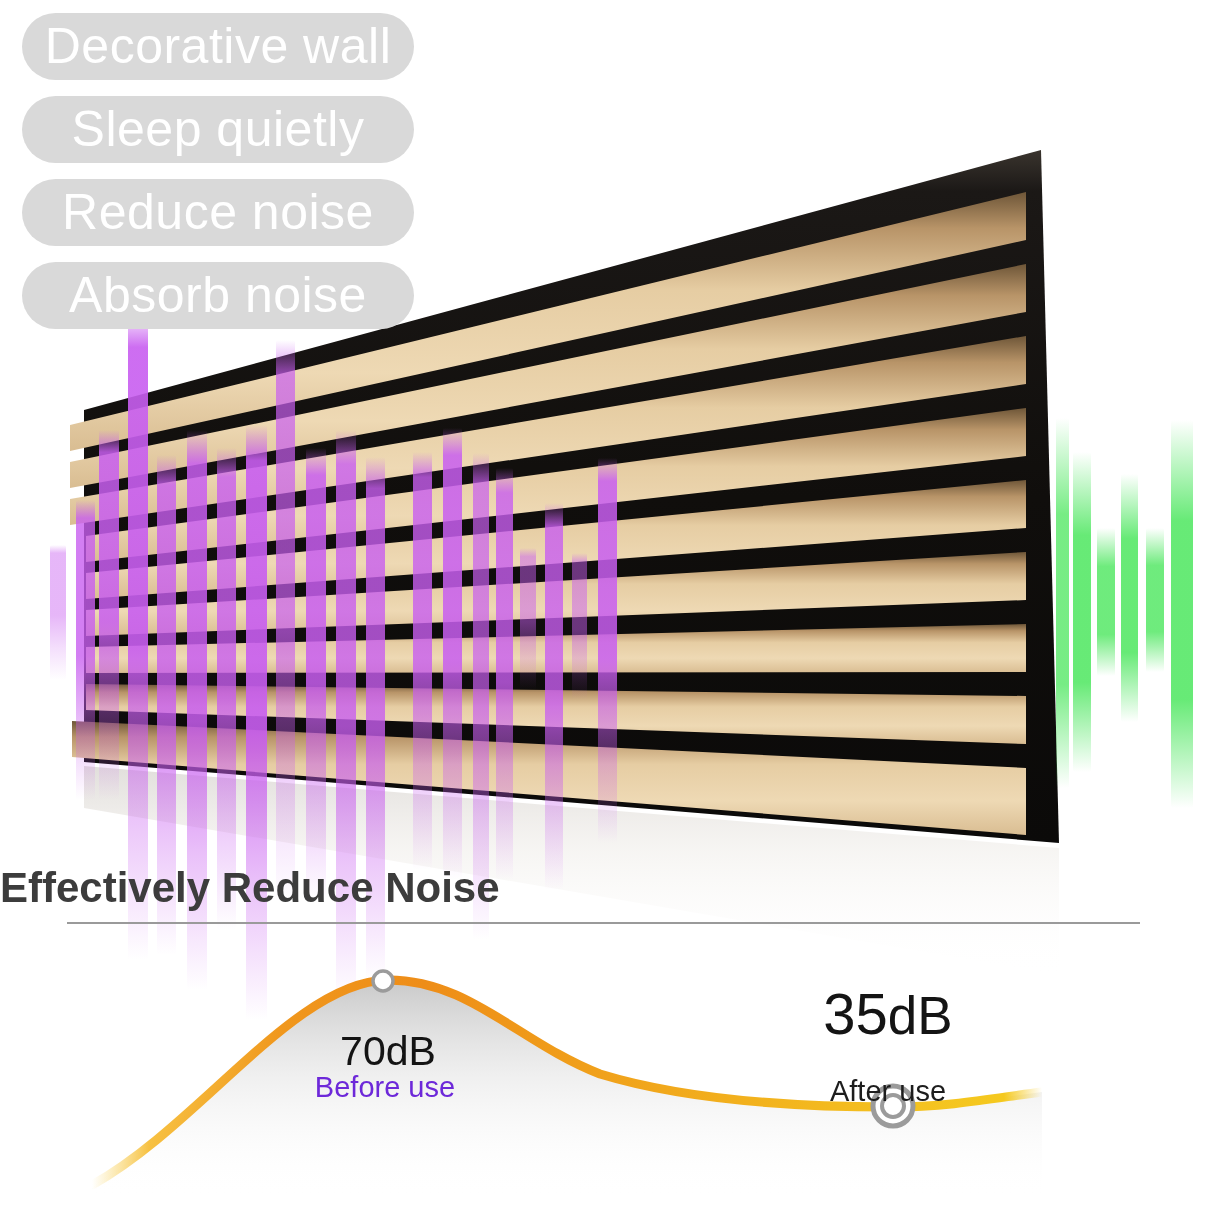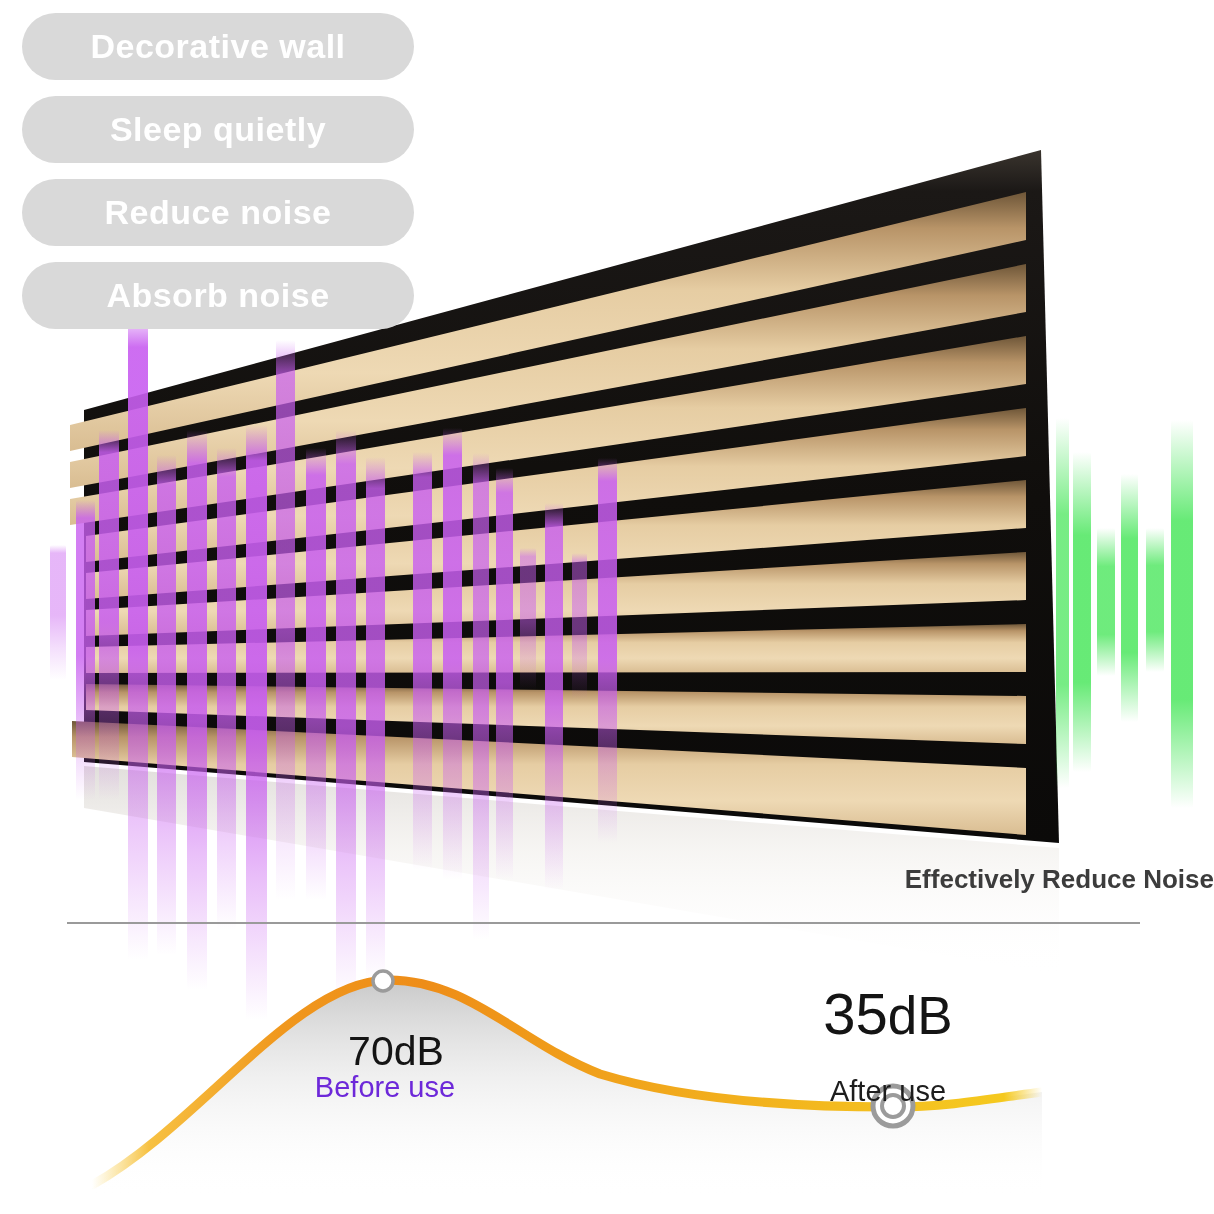--- a/index.html
+++ b/index.html
@@ -5,36 +5,36 @@
   html,body{margin:0;padding:0;background:#fff;}
   .stage{
     position:relative;width:1214px;height:1214px;overflow:hidden;background:#ffffff;
     font-family:"Liberation Sans", sans-serif;
   }
   .stage svg{position:absolute;left:0;top:0;}
   
   .pill{
     position:absolute;left:22px;width:392px;height:67px;border-radius:34px;
     background:var(--pill-bg,#d9d9d9);color:var(--pill-text,#ffffff);
-    font-size:34px;line-height:66px;text-align:center;font-weight:700;
+    font-size:50px;line-height:66px;text-align:center;font-weight:400;
     letter-spacing:0.5px;z-index:30;
   }
   
   .bar{position:absolute;border-radius:2px;z-index:20;}
   
   .chart-title{
-    position:absolute;left:0;top:864px;width:100%;margin:0;text-align:right;
-    font-size:26px;font-weight:bold;color:var(--title-color,#3c3c3c);z-index:25;
+    position:absolute;left:0;top:864px;width:100%;margin:0;text-align:left;
+    font-size:42px;font-weight:bold;color:var(--title-color,#3c3c3c);z-index:25;
   }
   .divider{
     position:absolute;left:67px;top:922px;width:1073px;height:2px;
     background:var(--divider-color,#9a9a9a);z-index:24;
   }
   .lbl{position:absolute;text-align:center;z-index:26;color:#141414;}
-  .before-db{left:296px;top:1028px;width:200px;font-size:41px;}
+  .before-db{left:288px;top:1028px;width:200px;font-size:41px;}
   .before-cap{left:285px;top:1071px;width:200px;font-size:29px;color:#6d28d9;}
   .after-wrap{left:788px;top:980px;width:200px;}
   .after-wrap .big{font-size:58px;font-weight:normal;}
   .after-wrap .unit{font-size:53px;font-weight:400;}
   .after-cap{left:788px;top:1041px;width:200px;font-size:29px;color:#1d1d1d;margin-top:34px;}
 </style>
 </head>
 <body>
 
 <div class="stage">

